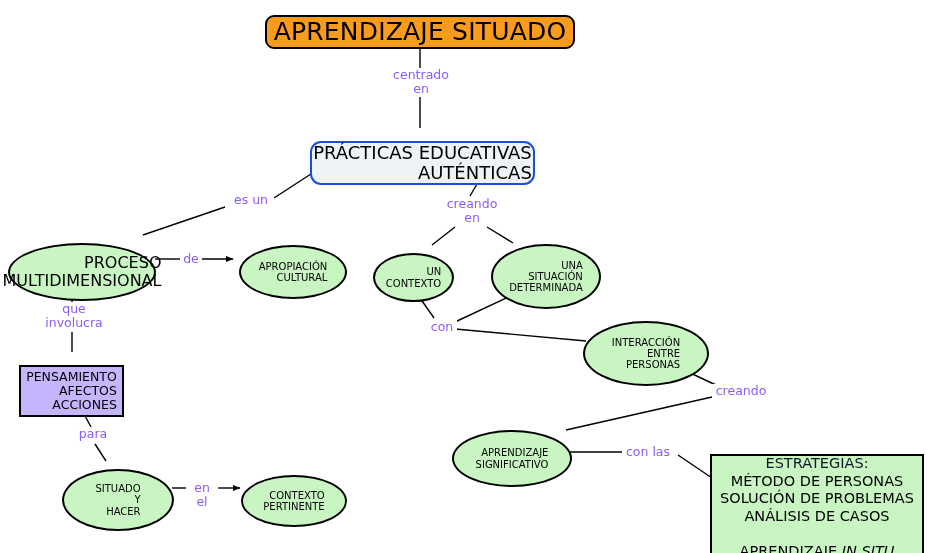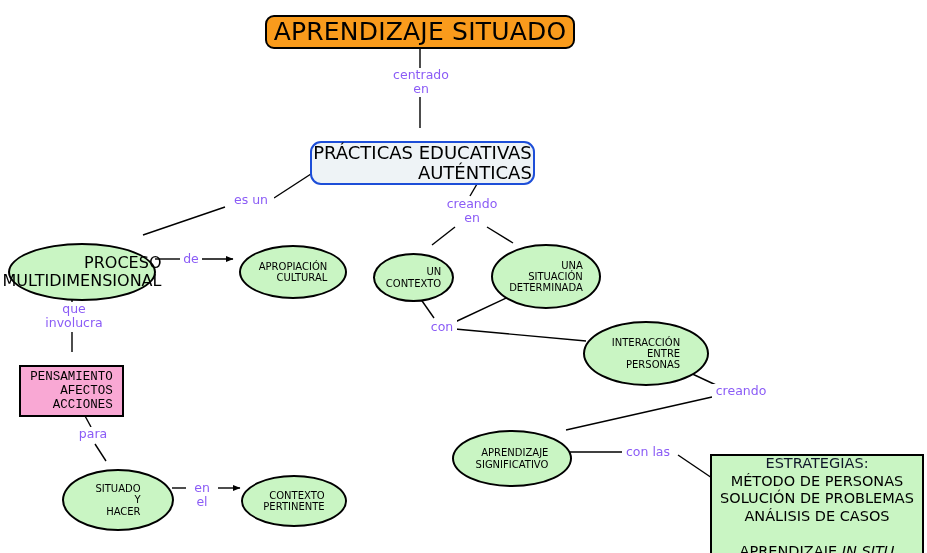--- a/index.html
+++ b/index.html
@@ -51,25 +51,24 @@
   .node-ellipse {
     background: #c9f5c3;
     border: 2px solid #000000;
     border-radius: 50%;
     font-size: 10px;
   }
   .node-ellipse.big {
     font-size: 16px;
   }
   .node-rect {
-    background: #f9a8d4;
+    background: #c4b5fd;
     border: 2px solid #000000;
     border-radius: 0;
     font-size: 12.5px;
-    font-family: Liberation Mono, monospace;
   }
   .node-strategies {
     background: #c9f5c3;
     border: 2px solid #000000;
     border-radius: 0;
     font-size: 14.5px;
     flex-direction: column;
     justify-content: center;
     line-height: 1.22;
   }

